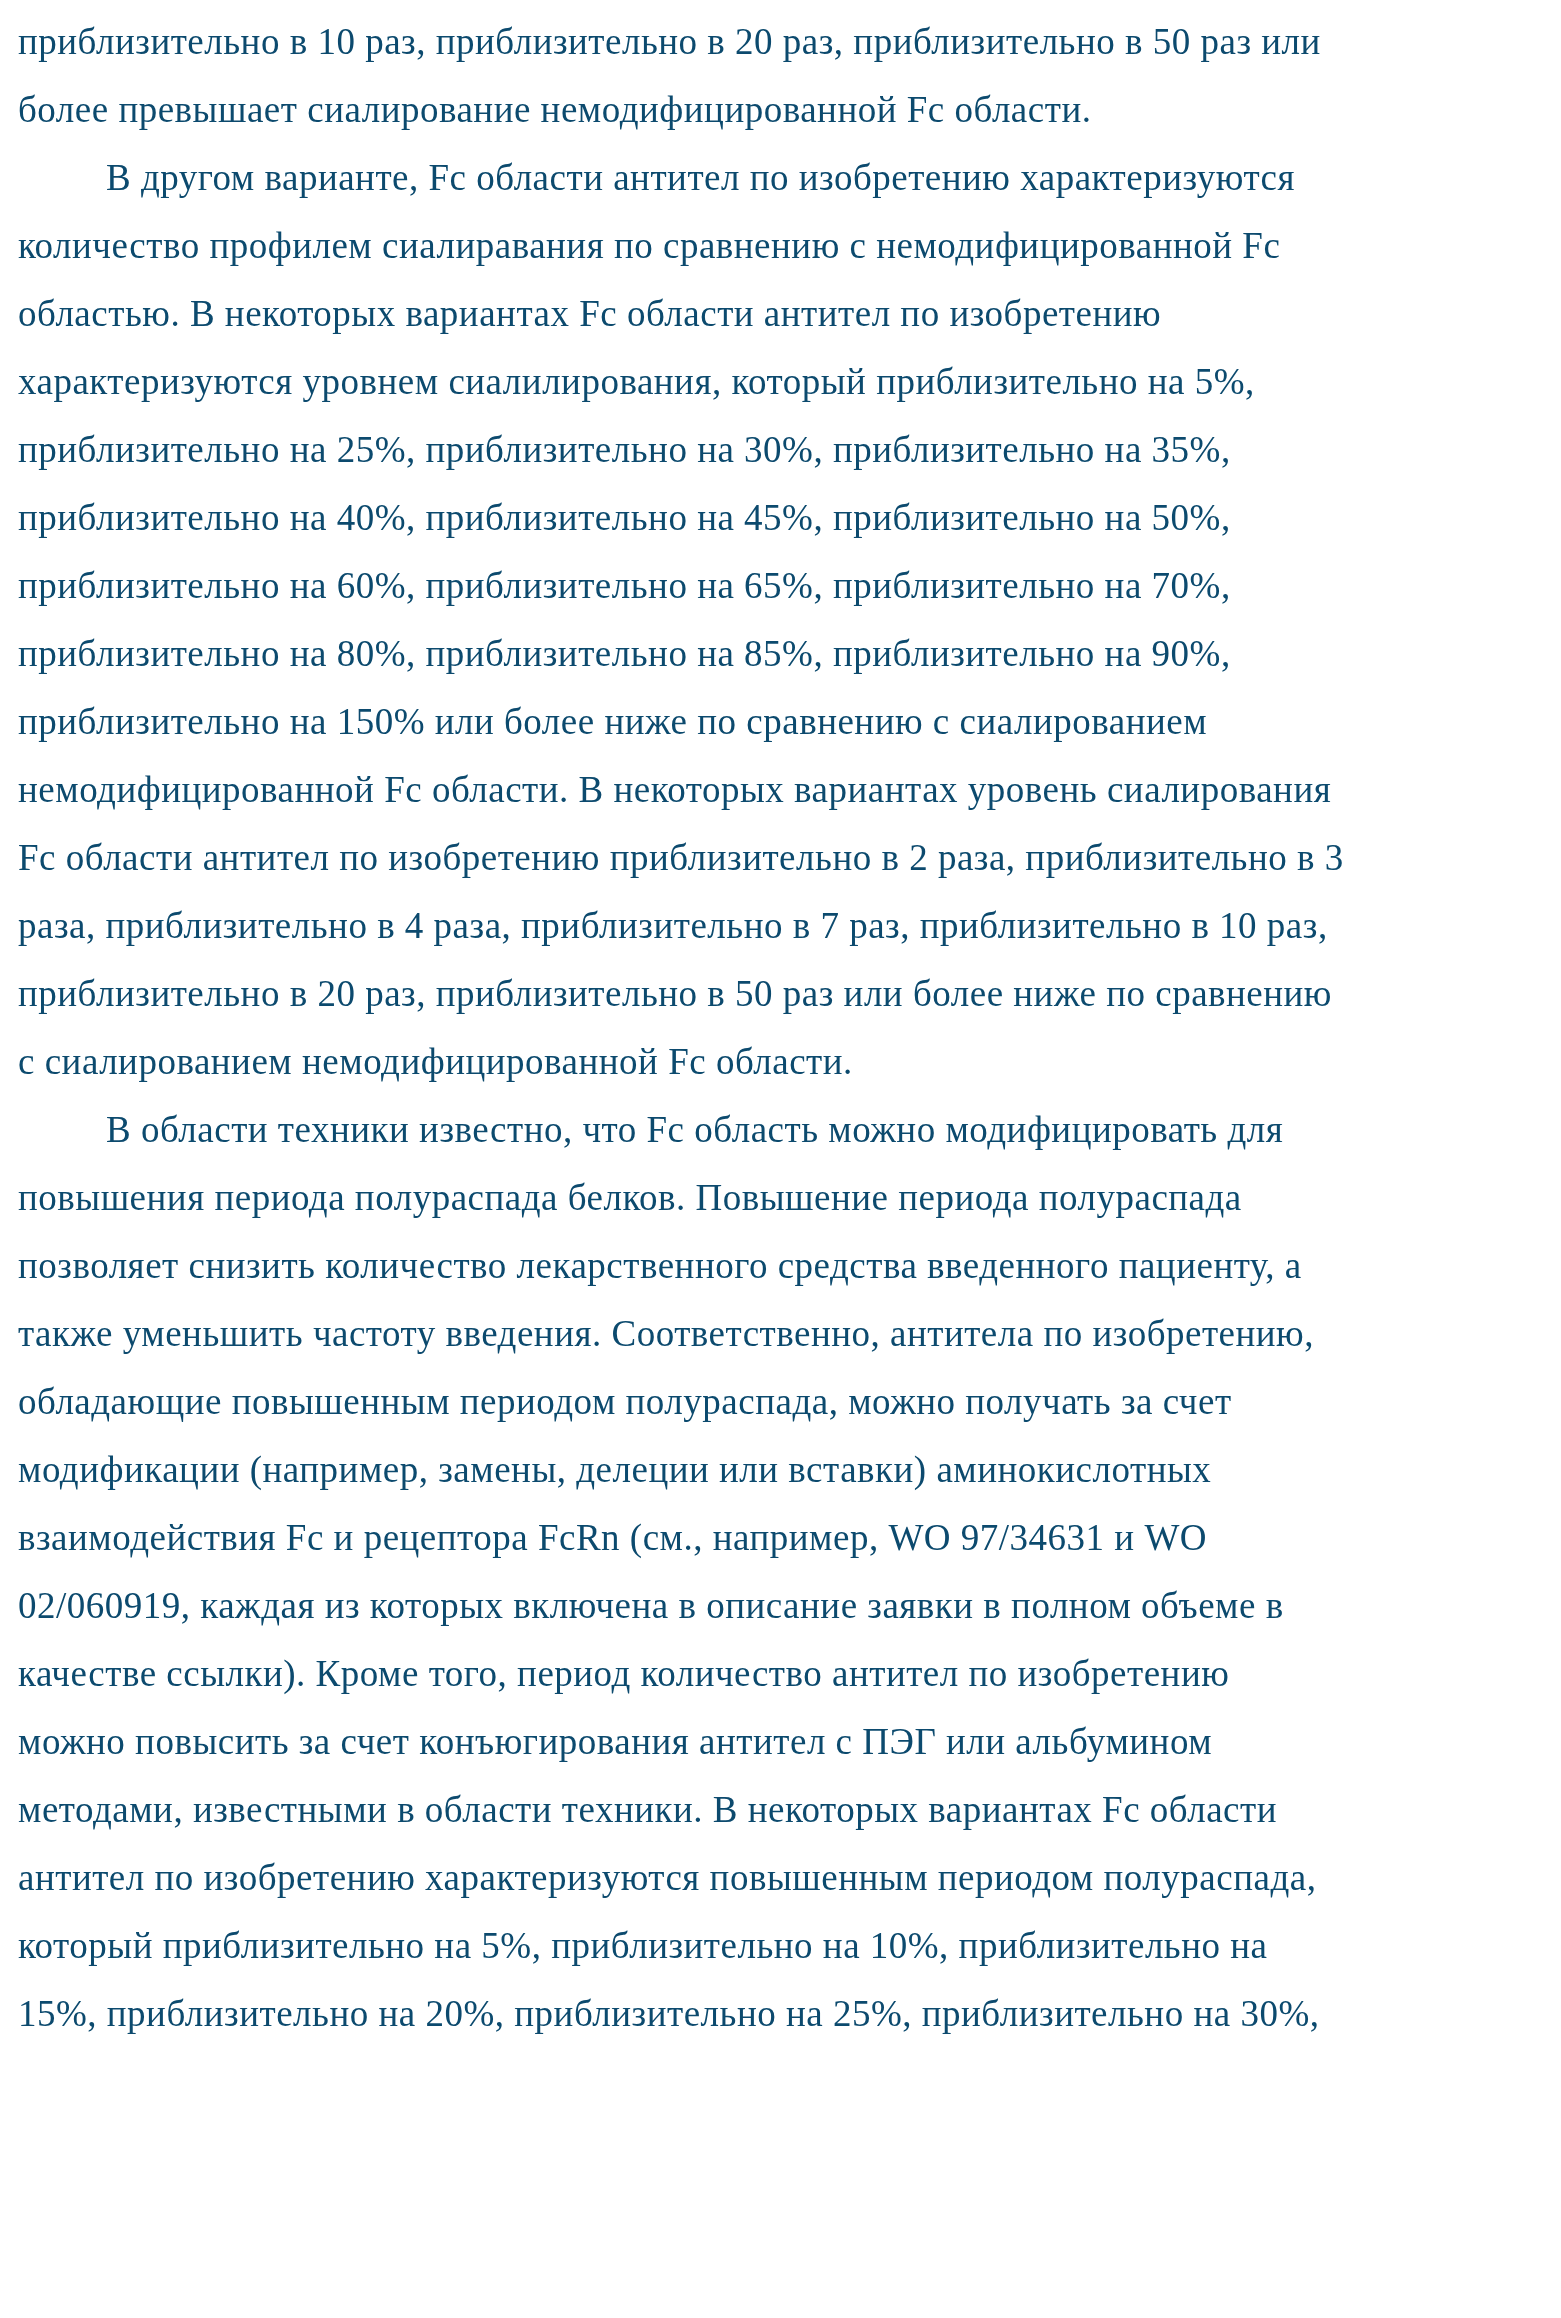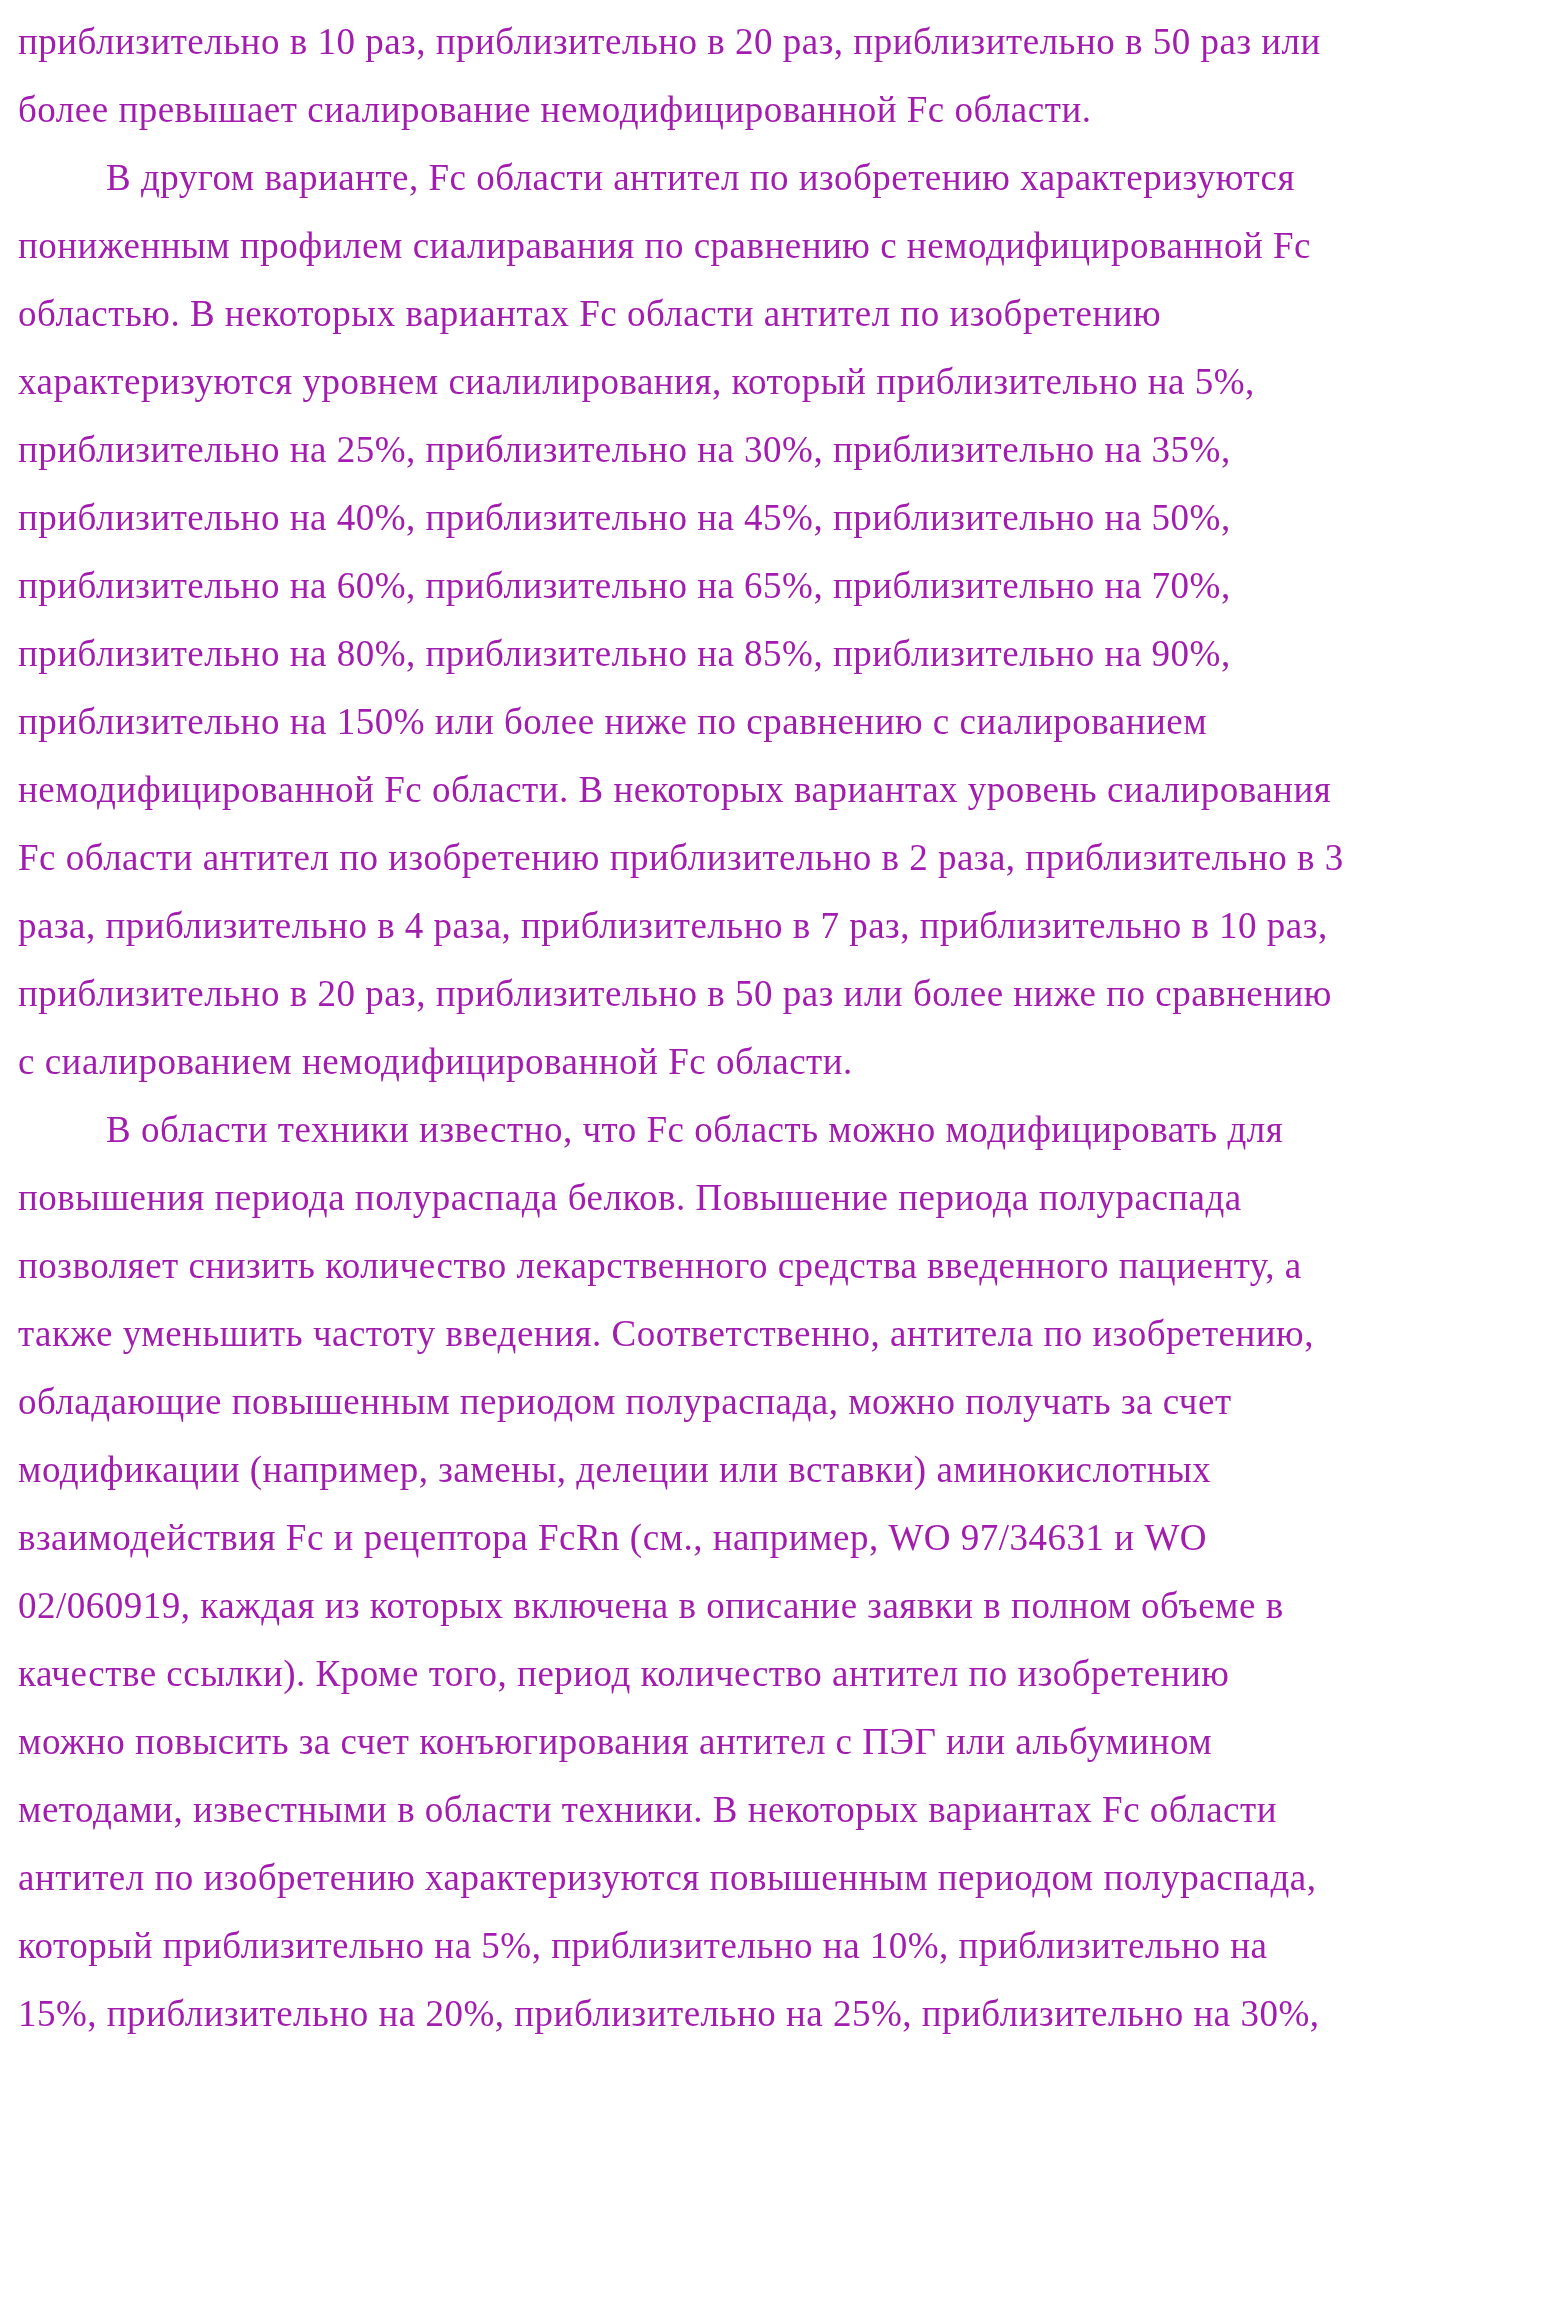--- a/index.html
+++ b/index.html
@@ -3,34 +3,34 @@
 <meta charset="utf-8">
 <style>
   html, body { margin: 0; padding: 0; background: #ffffff; }
   body { width: 1562px; height: 2319px; overflow: hidden; position: relative; }
   .page { position: absolute; left: 18px; top: 8.1px; width: 1537px; }
   .line {
     font-family: "Liberation Serif", "DejaVu Serif", serif;
     font-size: 37px;
     line-height: 68px;
     height: 68px;
-    color: #a21caf;
+    color: #0c4a6e;
     white-space: nowrap;
     letter-spacing: 0.5px;
   }
   .indent { padding-left: 88px; }
 </style>
 </head>
 <body>
 
 <div class="page" id="page">
     <div class="line">приблизительно в 10 раз, приблизительно в 20 раз, приблизительно в 50 раз или</div>
     <div class="line">более превышает сиалирование немодифицированной Fc области.</div>
     <div class="line indent">В другом варианте, Fc области антител по изобретению характеризуются</div>
-    <div class="line">пониженным профилем сиалиравания по сравнению с немодифицированной Fc</div>
+    <div class="line">количество профилем сиалиравания по сравнению с немодифицированной Fc</div>
     <div class="line">областью. В некоторых вариантах Fc области антител по изобретению</div>
     <div class="line">характеризуются уровнем сиалилирования, который приблизительно на 5%,</div>
     <div class="line">приблизительно на 25%, приблизительно на 30%, приблизительно на 35%,</div>
     <div class="line">приблизительно на 40%, приблизительно на 45%, приблизительно на 50%,</div>
     <div class="line">приблизительно на 60%, приблизительно на 65%, приблизительно на 70%,</div>
     <div class="line">приблизительно на 80%, приблизительно на 85%, приблизительно на 90%,</div>
     <div class="line">приблизительно на 150% или более ниже по сравнению с сиалированием</div>
     <div class="line">немодифицированной Fc области. В некоторых вариантах уровень сиалирования</div>
     <div class="line">Fc области антител по изобретению приблизительно в 2 раза, приблизительно в 3</div>
     <div class="line">раза, приблизительно в 4 раза, приблизительно в 7 раз, приблизительно в 10 раз,</div>

